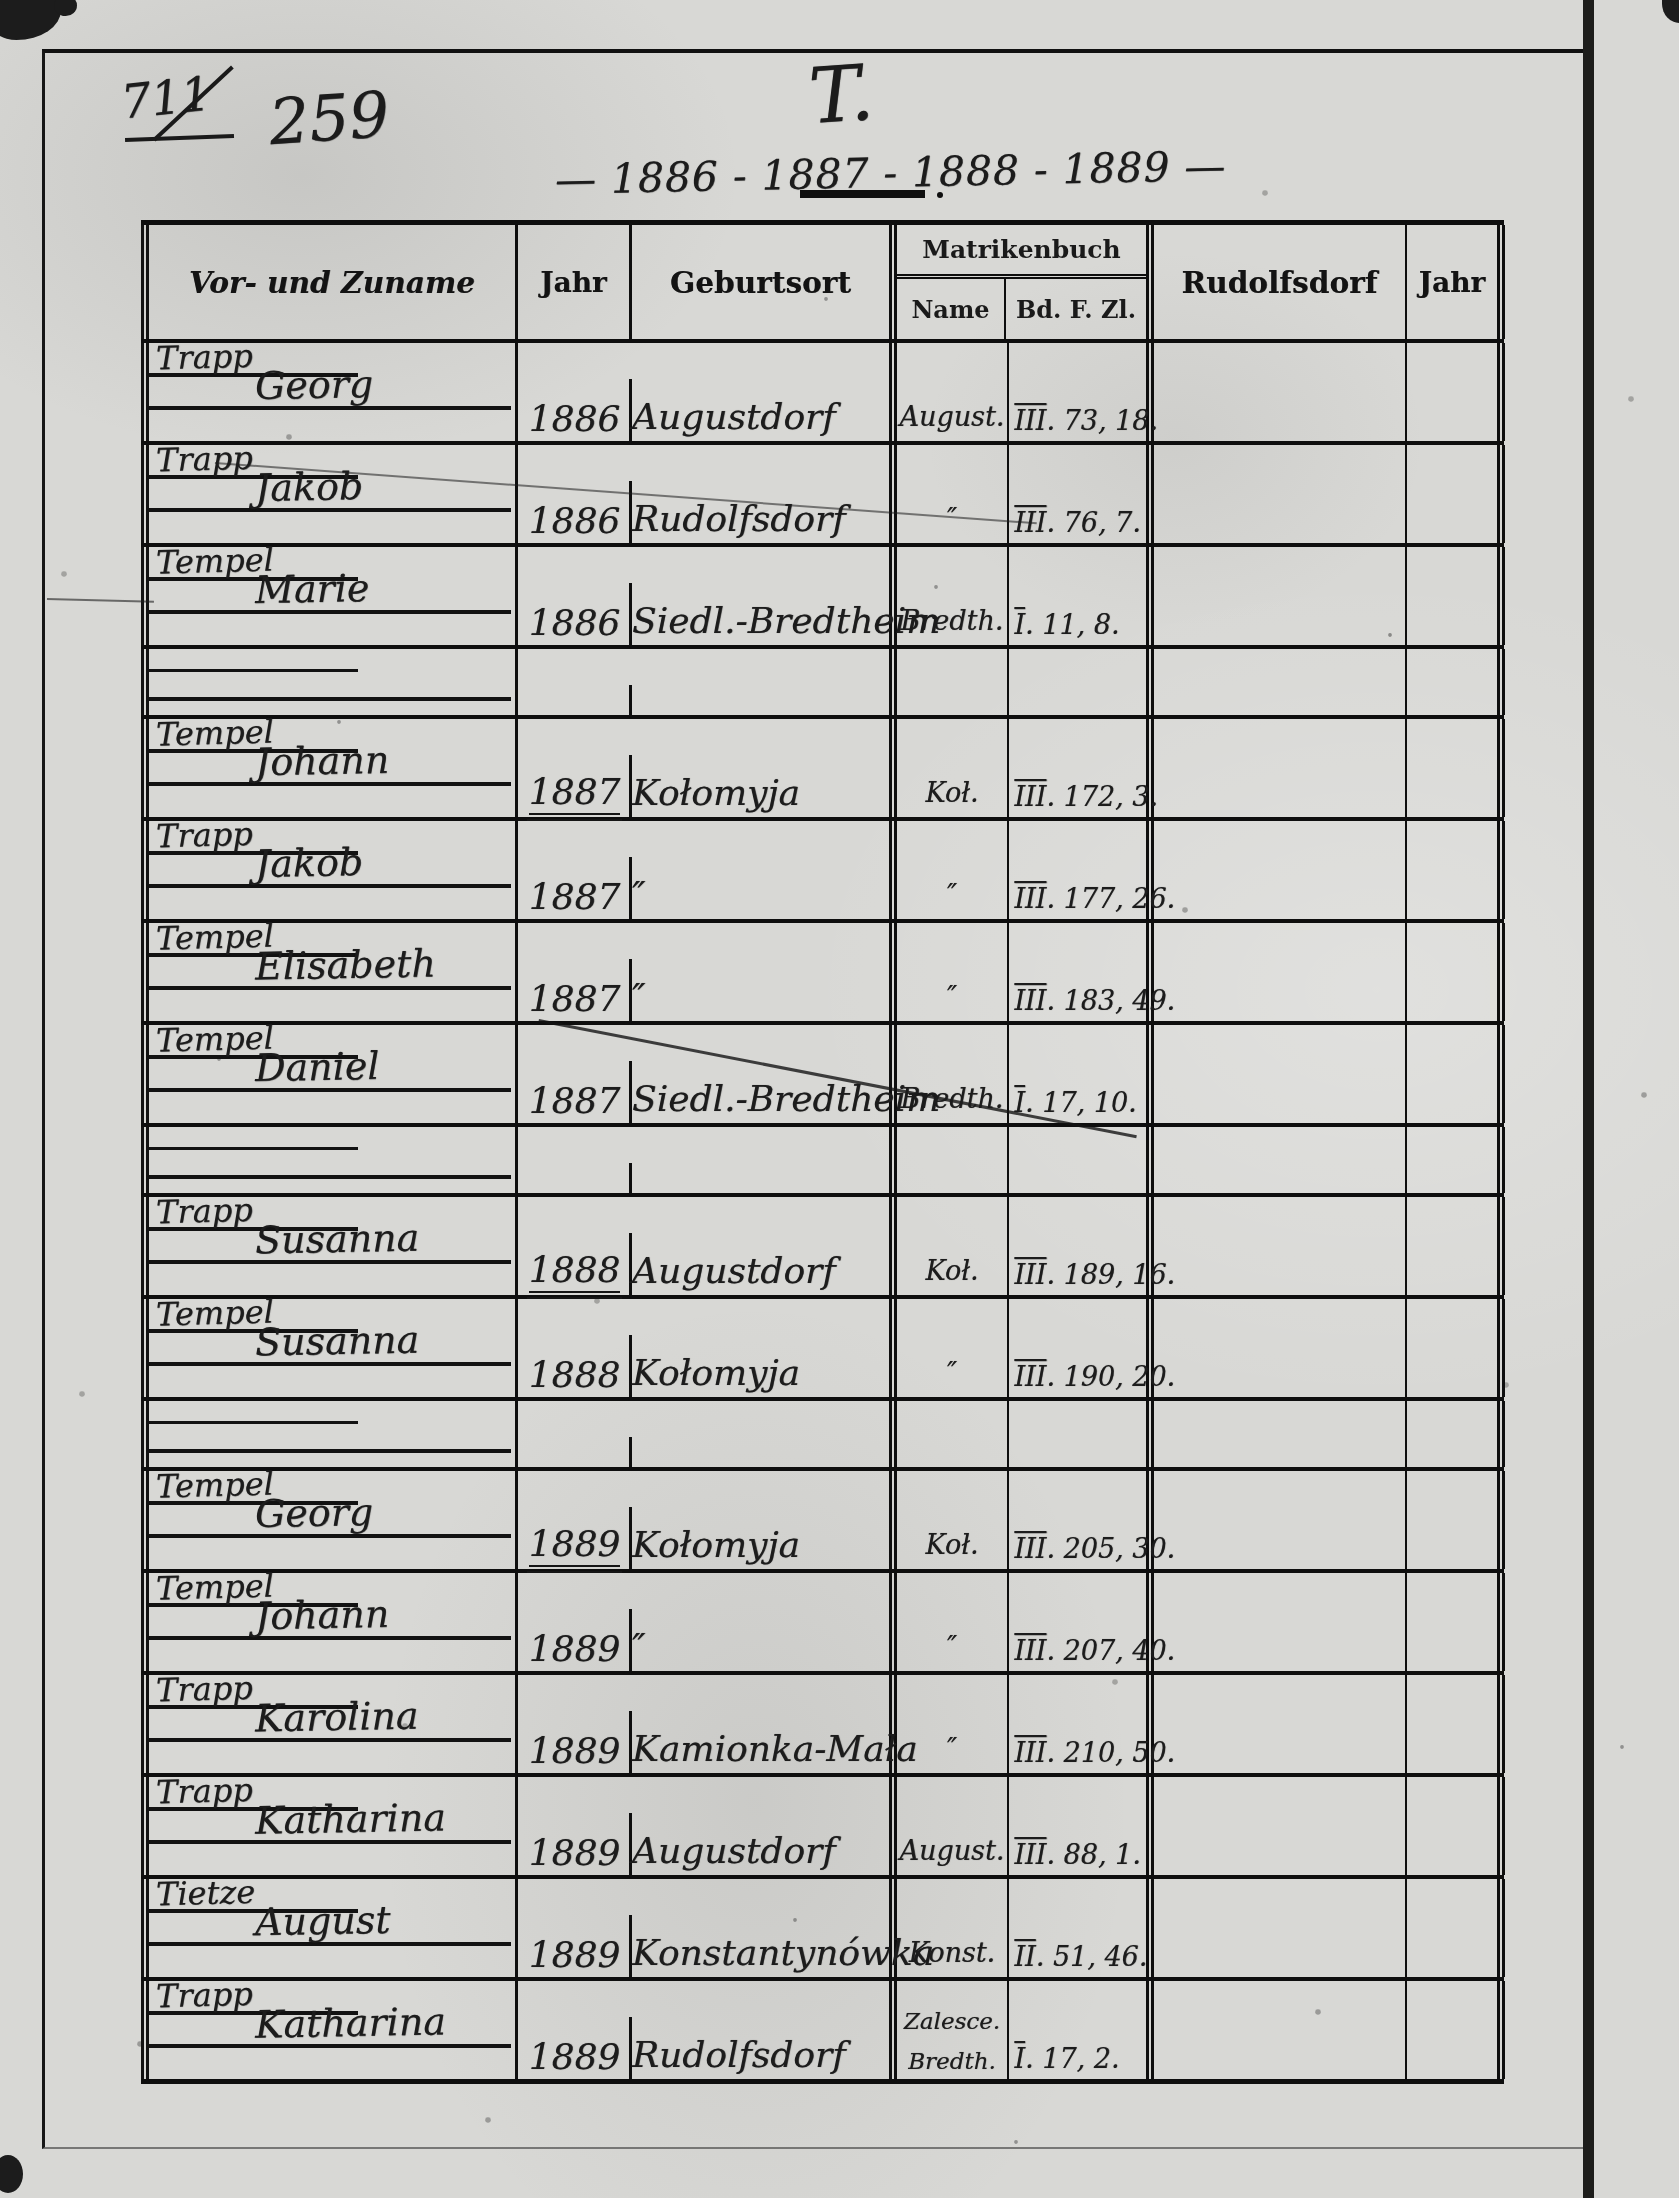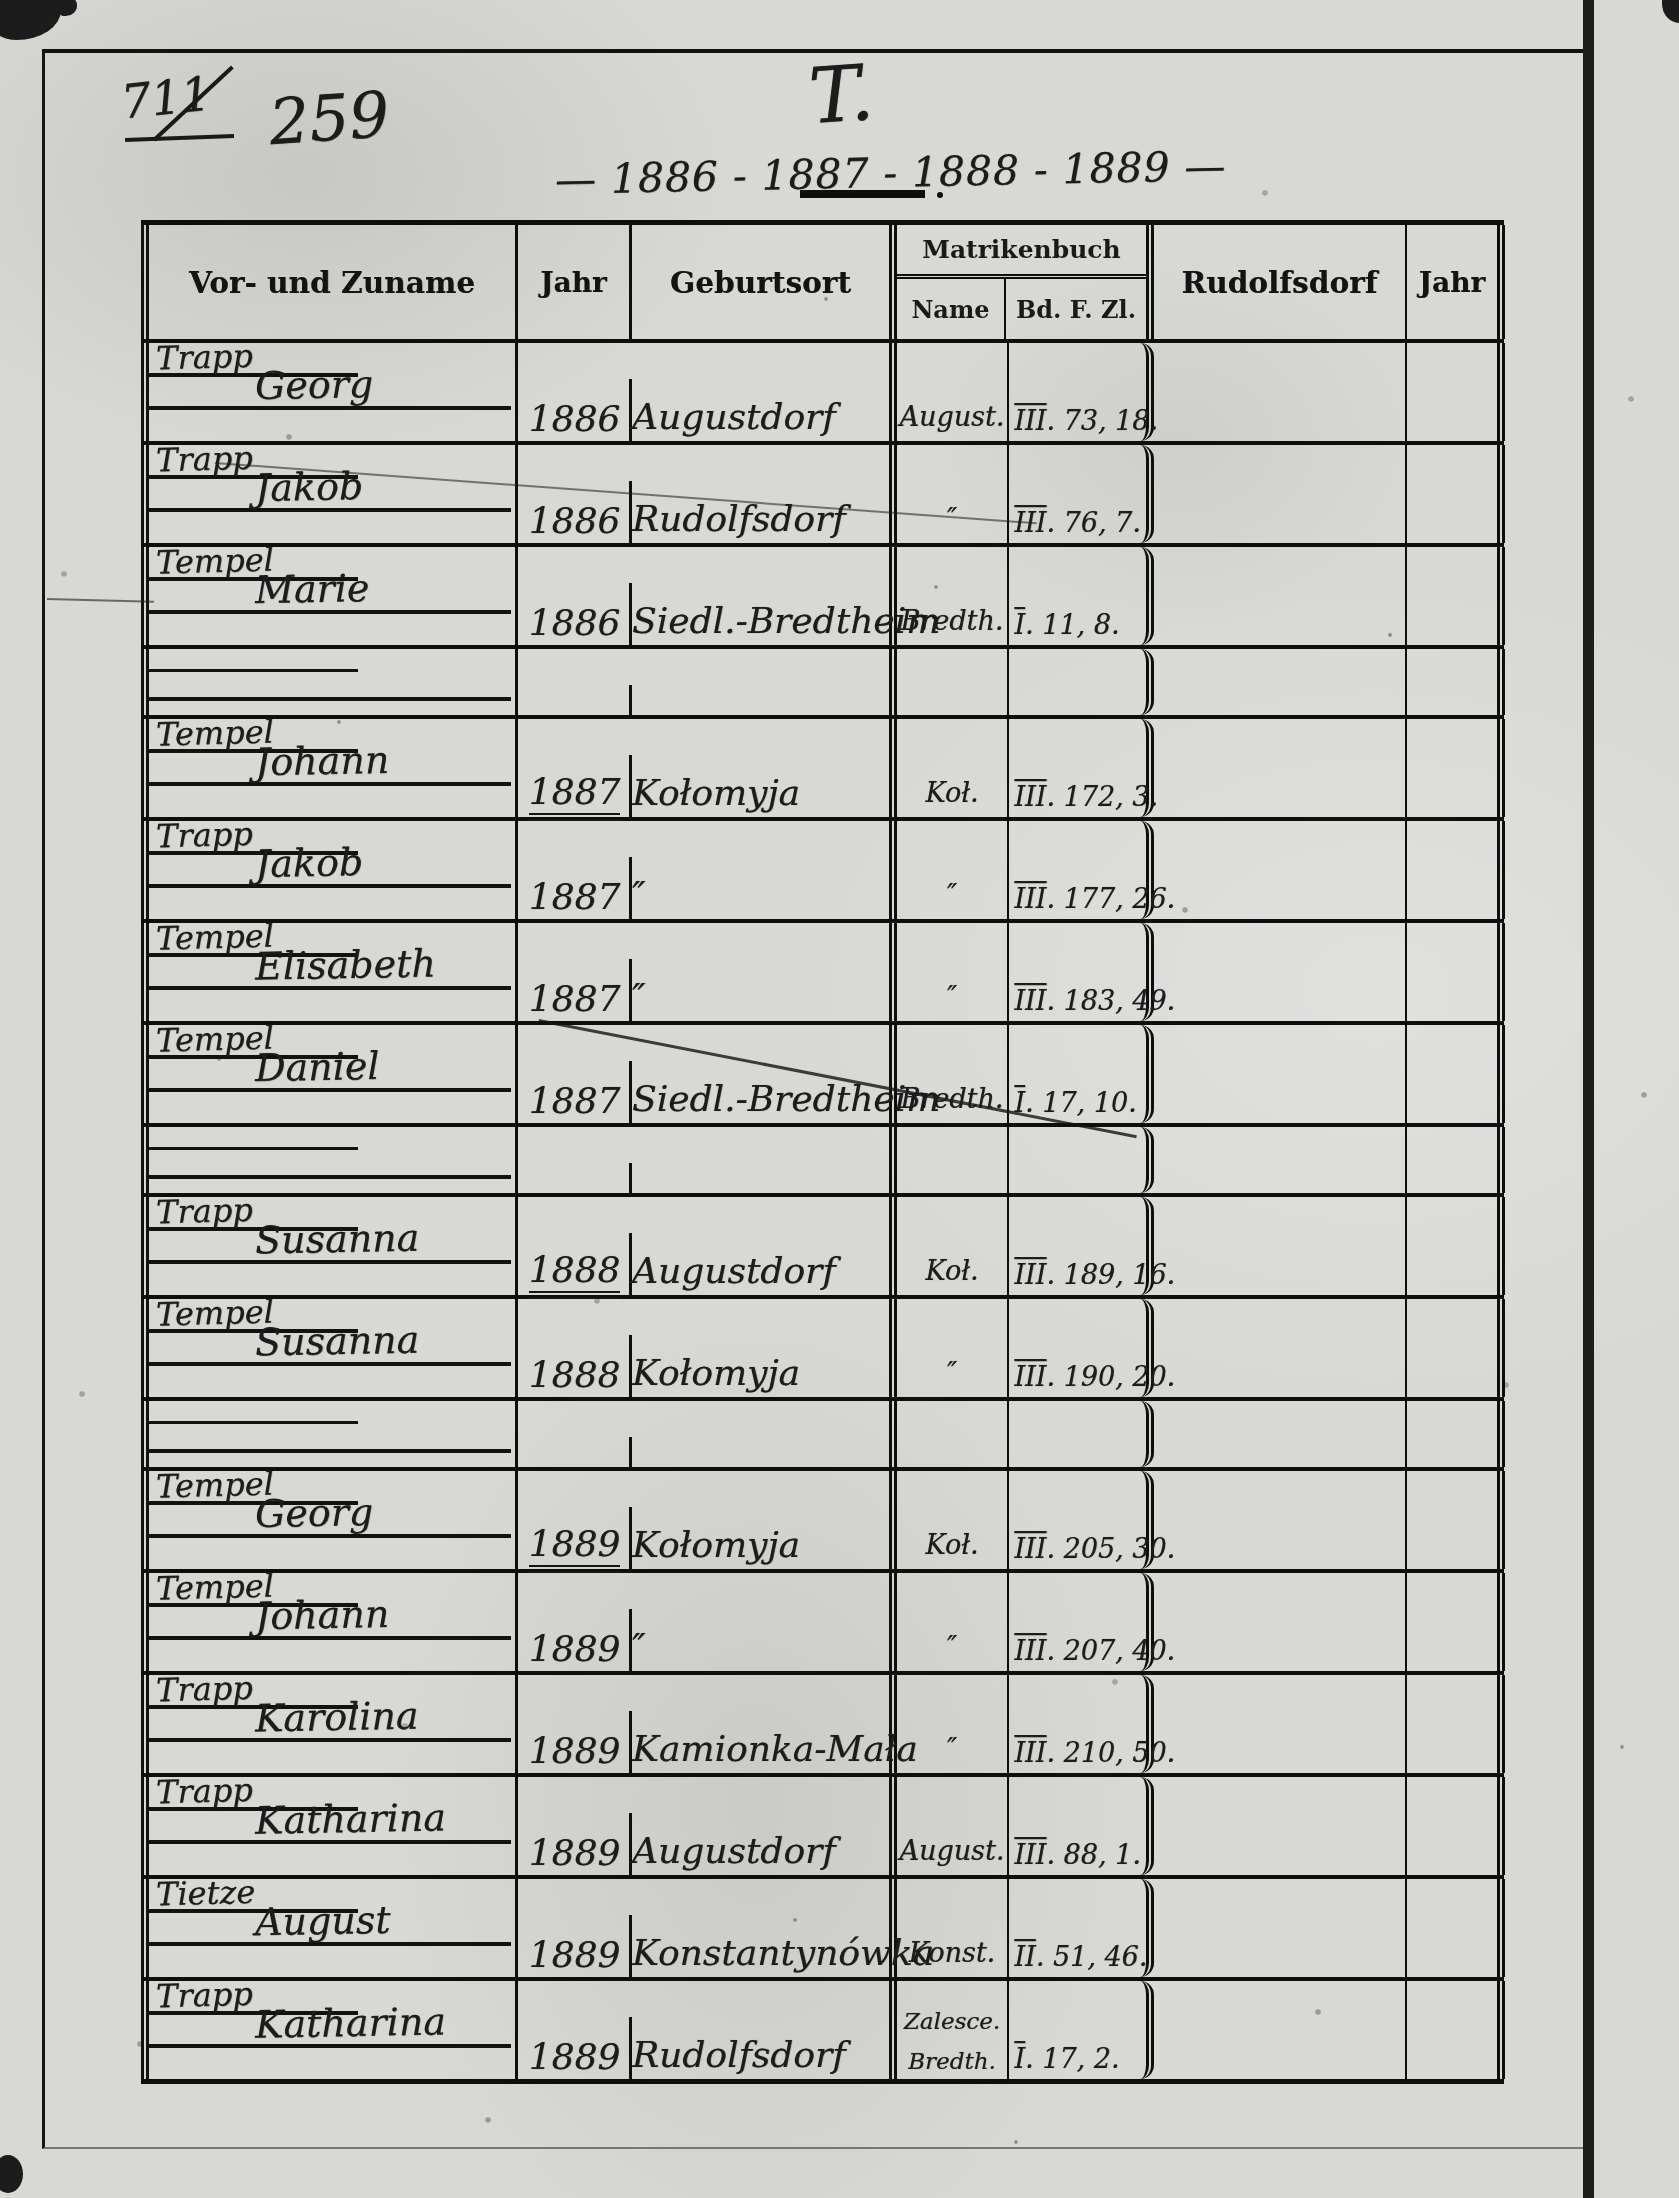--- a/index.html
+++ b/index.html
@@ -55,42 +55,42 @@
   .letter-dot{position:absolute;left:937px;top:192px;width:6.3px;height:6.3px;background:#0f0f0f;border-radius:50%;}
   .years-head{position:absolute;left:555px;top:150px;width:555px;text-align:center;
     font-size:41px;letter-spacing:0.9px;transform:rotate(-1.2deg);white-space:nowrap;}
   
   .table{position:absolute;left:141px;top:220px;width:1363px;box-sizing:border-box;
     border-top:5.4px solid #0e0e0e;border-bottom:1.8px solid #0e0e0e;}
   .thead{display:flex;height:118px;box-sizing:border-box;border-bottom:4.5px solid #0e0e0e;}
   .hcell,.hgroup{box-sizing:border-box;position:relative;}
   .hcell{display:flex;align-items:center;justify-content:center;font-weight:bold;
     font-size:29.6px;color:#131313;text-shadow:0.4px 0.4px 0.5px rgba(20,20,20,.5);}
-  .h-name {flex:0 0 377px;border-left:8px double #121212;border-right:3.6px solid #0e0e0e;}
+  .h-name {flex:0 0 377px;border-left:8px double #121212;border-right:3.6px solid #0e0e0e;font-style:italic;}
   .h-jahr {flex:0 0 114px;border-right:3.6px solid #0e0e0e;font-size:28px;}
   .h-geb  {flex:0 0 265px;border-right:8px double #0e0e0e;}
   .hgroup {flex:0 0 257px;border-right:8px double #0e0e0e;display:flex;flex-direction:column;}
   .hg-top {height:54px;box-sizing:border-box;border-bottom:5.4px double #0e0e0e;display:flex;
     align-items:center;justify-content:center;font-weight:bold;font-size:25px;}
   .hg-bottom{flex:1;display:flex;}
   .hg-name{flex:0 0 109px;box-sizing:border-box;border-right:2.7px solid #0e0e0e;display:flex;
     align-items:center;justify-content:center;font-weight:bold;font-size:24px;}
   .hg-ref{flex:1;display:flex;align-items:center;justify-content:center;font-weight:bold;font-size:24px;}
   .h-trau {flex:0 0 253px;border-right:2.7px solid #0e0e0e;}
   .h-jahr2{flex:0 0 98px;border-right:8px double #0e0e0e;font-size:28px;}
   
   .row{display:flex;position:relative;box-sizing:border-box;border-bottom:4.5px solid #0e0e0e;}
   .row.entry{height:102px;}
   .row.spacer{height:70px;}
   .cell{position:relative;box-sizing:border-box;}
   .c-name {flex:0 0 377px;border-left:8px double #121212;border-right:3.6px solid #0e0e0e;}
   .c-jahr {flex:0 0 114px;border-right:3.6px solid #0e0e0e;margin-top:36px;}
   .c-geb  {flex:0 0 265px;border-right:8px double #0e0e0e;}
   .c-mname{flex:0 0 112px;border-right:2.7px solid #0e0e0e;}
-  .c-bd   {flex:0 0 145px;border-right:8px double #0e0e0e;border-radius:14px;}
+  .c-bd   {flex:0 0 145px;border-right:8px double #0e0e0e;}
   .c-trau {flex:0 0 253px;border-right:2.7px solid #0e0e0e;}
   .c-jahr2{flex:0 0 98px;border-right:8px double #0e0e0e;}
   .rule{position:absolute;left:0;height:3.6px;background:#121212;z-index:2;}
   .entry .rule-a{top:30px;width:57%;}
   .entry .rule-b{top:63px;width:99%;}
   .spacer .rule-a{top:19.7px;width:57%;}
   .spacer .rule-b{top:48px;width:99%;}
   .surname{position:absolute;top:-5.4px;left:7.2px;font-size:32px;z-index:3;white-space:nowrap;transform:rotate(-1.5deg);}
   .given{position:absolute;top:19.7px;left:29%;font-size:38px;z-index:3;white-space:nowrap;transform:rotate(-1deg);}
   .year{position:absolute;bottom:1.8px;left:10.7px;font-size:36px;z-index:3;white-space:nowrap;}

